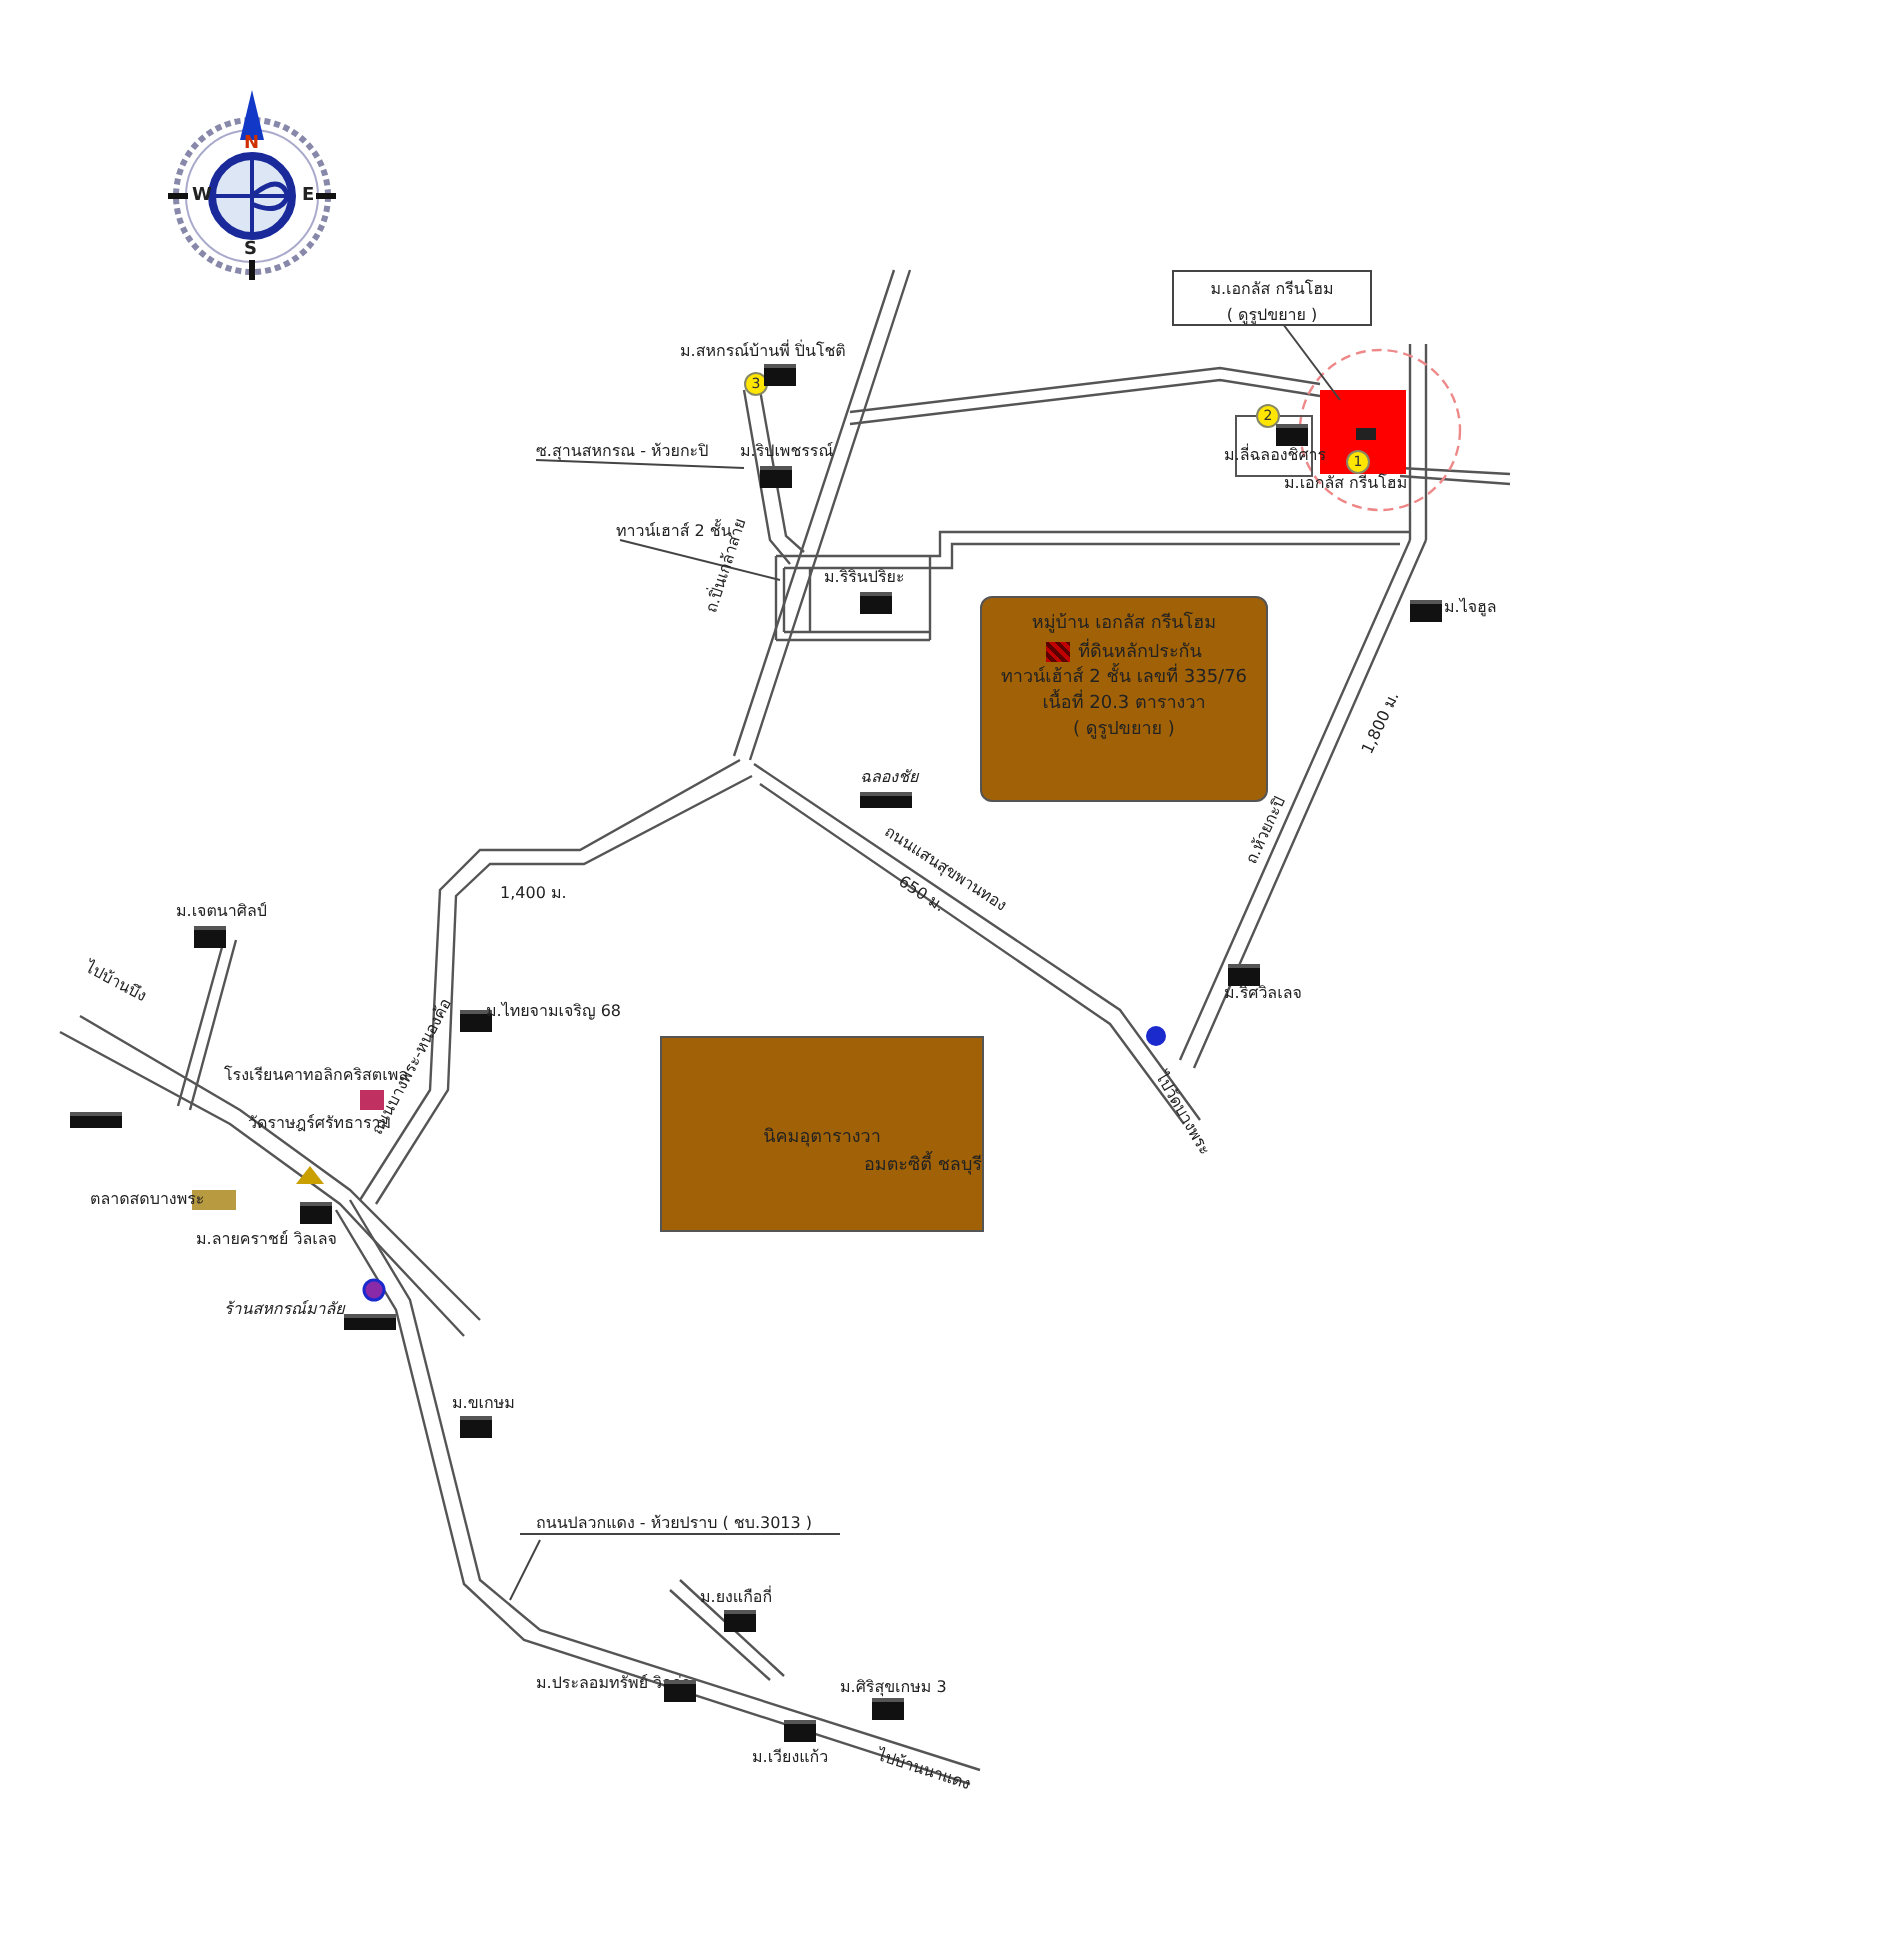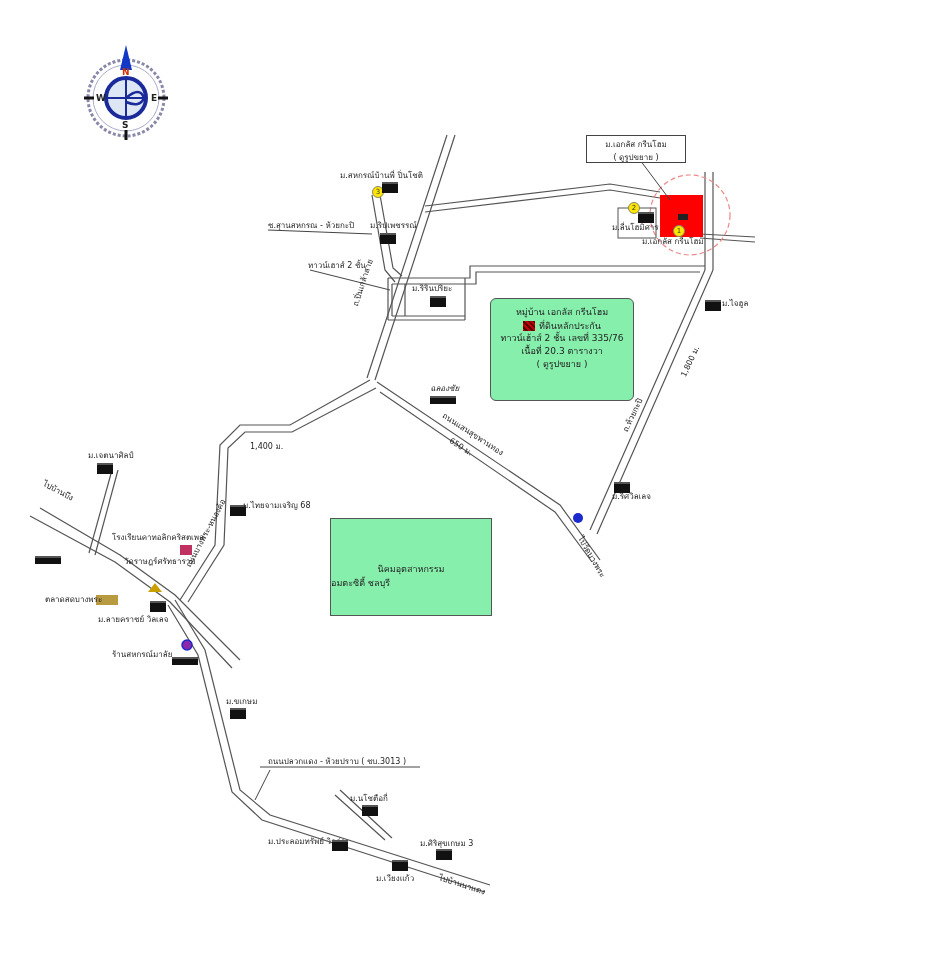--- a/index.html
+++ b/index.html
@@ -1,19 +1,19 @@
 <!DOCTYPE html>
 <html><head>
 <meta charset="utf-8">
 <style>
   html, body { margin:0; padding:0; background:#ffffff; }
   body { width:950px; height:975px; position:relative; overflow:hidden; font-family:"DejaVu Sans", sans-serif; }
   #map { position:absolute; left:0; top:0; width:950px; height:975px; }
   .lbl { position:absolute; font-family:"DejaVu Sans", sans-serif; font-size:8px; color:#222; white-space:nowrap; line-height:1; }
-  .box { position:absolute; border:1.5px solid #555; background:#86efac; }
+  .box { position:absolute; border:1.5px solid #555; background:#a16207; }
   .legend-box { border-radius:6px; text-align:center; font-size:9px; color:#222; padding-top:6px; }
   .legend-box div { margin:3px 0; line-height:1.1; }
   .swatch { display:inline-block; width:12px; height:10px; vertical-align:middle; margin-right:4px;
             background:repeating-linear-gradient(45deg,#c00000 0 2px,#5a0000 2px 4px); }
   .bld { position:absolute; width:16px; height:9px; background:#111; border-top:2px solid #555; }
   .bld-wide { width:26px; height:6px; }
   .marker { position:absolute; width:10px; height:10px; border-radius:50%; background:#ffe600; border:1px solid #886; font-size:7px; text-align:center; line-height:10px; color:#333; }
   .callout { position:absolute; border:1px solid #444; background:#fff; text-align:center; font-size:8px; color:#222; }
 </style>
 </head>
@@ -101,34 +101,34 @@
 <span class="lbl" style="left:151px;top:94px;font-weight:bold;font-size:9px;">E</span>
 <span class="lbl" style="left:96px;top:94px;font-weight:bold;font-size:9px;">W</span>
 
 <div class="callout" style="left:586px;top:135px;width:98px;height:26px;">
   <div style="margin-top:2px;">ม.เอกลัส กรีนโฮม</div>
   <div>( ดูรูปขยาย )</div>
 </div>
 <span class="marker" style="left:628px;top:202px;">2</span>
 <span class="marker" style="left:673px;top:225px;">1</span>
 <span class="bld" style="left:638px;top:212px;"></span>
-<span class="lbl" style="left:612px;top:224px;">ม.ลี่นโฮมิศาร</span>
+<span class="lbl" style="left:612px;top:224px;">ม.ลี่ฉลองชิศาร</span>
 <span class="lbl" style="left:642px;top:238px;">ม.เอกลัส กรีนโฮม</span>
 
 <div class="box legend-box" style="left:490px;top:298px;width:142px;height:95px;">
   <div>หมู่บ้าน เอกลัส กรีนโฮม</div>
   <div><span class="swatch"></span><span>ที่ดินหลักประกัน</span></div>
   <div>ทาวน์เฮ้าส์ 2 ชั้น เลขที่ 335/76</div>
   <div>เนื้อที่ 20.3 ตารางวา</div>
   <div>( ดูรูปขยาย )</div>
 </div>
 
 <div class="box" style="left:330px;top:518px;width:160px;height:96px;">
-  <div class="lbl" style="position:absolute;left:0;right:0;top:46px;text-align:center;font-size:9px;">นิคมอุตสาหกรรม</div>
-  <div class="lbl" style="position:absolute;left:0;right:0;top:60px;text-align:left;font-size:9px;">อมตะซิตี้ ชลบุรี</div>
+  <div class="lbl" style="position:absolute;left:0;right:0;top:46px;text-align:center;font-size:9px;">นิคมอุตารางวา</div>
+  <div class="lbl" style="position:absolute;left:0;right:0;top:60px;text-align:right;font-size:9px;">อมตะซิตี้ ชลบุรี</div>
 </div>
 
 <span class="lbl" style="left:340px;top:172px;text-align:center;">ม.สหกรณ์บ้านพี่ ปิ่นโชติ</span>
 <span class="marker" style="left:372px;top:186px;">3</span>
 <span class="bld" style="left:382px;top:182px;"></span>
 <span class="lbl" style="left:268px;top:222px;">ซ.สุานสหกรณ - ห้วยกะปิ</span>
 <span class="lbl" style="left:370px;top:222px;">ม.ริปเพชรรณ์</span>
 <span class="bld" style="left:380px;top:233px;"></span>
 <span class="lbl" style="left:308px;top:262px;">ทาวน์เฮาส์ 2 ชั้น</span>
 <span class="lbl" style="left:412px;top:285px;">ม.ริรินปริยะ</span>
@@ -150,27 +150,27 @@
 <span class="lbl" style="left:243px;top:502px;">ม.ไทยจามเจริญ 68</span>
 <span class="lbl" style="left:88px;top:452px;">ม.เจตนาศิลป์</span>
 <span class="bld" style="left:97px;top:463px;"></span>
 <span class="lbl" style="left:45px;top:480px;transform:rotate(28deg);transform-origin:left top;">ไปบ้านบึง</span>
 <span class="bld bld-wide" style="left:35px;top:556px;"></span>
 <span class="lbl" style="left:112px;top:534px;">โรงเรียนคาทอลิกคริสตเพล</span>
 <span class="lbl" style="left:124px;top:558px;">วัดราษฎร์ศรัทธาราม</span>
 <span class="lbl" style="left:45px;top:596px;">ตลาดสดบางพระ</span>
 <span class="bld" style="left:150px;top:601px;"></span>
 <span class="lbl" style="left:98px;top:616px;">ม.ลายคราชย์ วิลเลจ</span>
-<span class="lbl" style="left:112px;top:651px;">ร้านสหกรณ์มาลัย</span>
+<span class="lbl" style="left:112px;top:651px;font-style:italic;">ร้านสหกรณ์มาลัย</span>
 <span class="bld bld-wide" style="left:172px;top:657px;"></span>
 <span class="lbl" style="left:185px;top:565px;transform:rotate(-62deg);transform-origin:left top;">ถนนบางพระ-หนองค้อ</span>
 <span class="lbl" style="left:226px;top:698px;">ม.ขเกษม</span>
 <span class="bld" style="left:230px;top:708px;"></span>
 <span class="lbl" style="left:268px;top:758px;">ถนนปลวกแดง - ห้วยปราบ ( ชบ.3013 )</span>
-<span class="lbl" style="left:350px;top:795px;">ม.นโชตือกี่</span>
+<span class="lbl" style="left:350px;top:795px;">ม.ยงแกือกี่</span>
 <span class="bld" style="left:362px;top:805px;"></span>
 <span class="lbl" style="left:268px;top:838px;">ม.ประลอมทรัพย์ วิลล่า</span>
 <span class="bld" style="left:332px;top:840px;"></span>
 <span class="lbl" style="left:420px;top:840px;">ม.ศิริสุขเกษม 3</span>
 <span class="bld" style="left:436px;top:849px;"></span>
 <span class="bld" style="left:392px;top:860px;"></span>
 <span class="lbl" style="left:376px;top:875px;">ม.เวียงแก้ว</span>
 <span class="lbl" style="left:440px;top:874px;transform:rotate(18deg);transform-origin:left top;">ไปบ้านนาแดง</span>
 
 </body></html>

